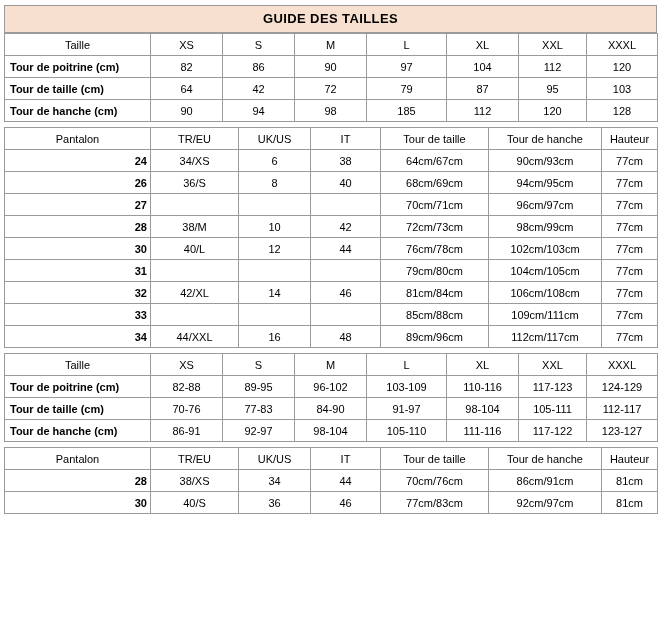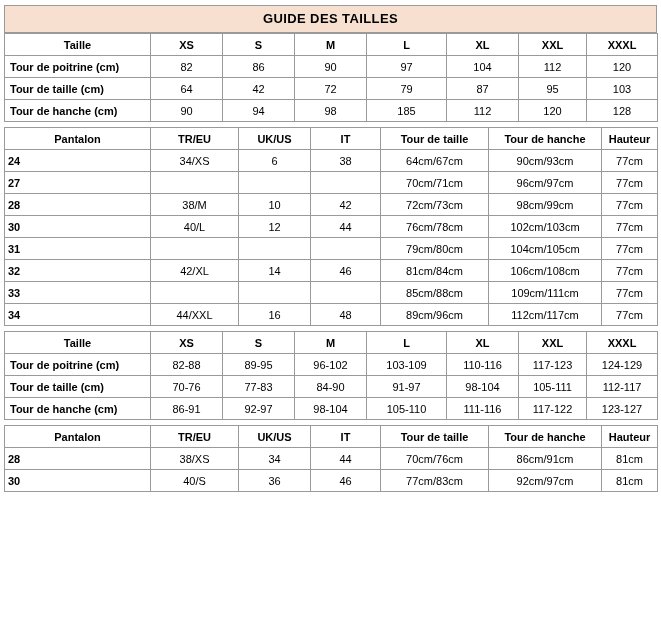--- a/index.html
+++ b/index.html
@@ -43,31 +43,31 @@
     letter-spacing: 0.4px;
     height: 22px;
   }
   .section-row td {
     background: #f7e0cf;
     font-weight: bold;
     font-size: 12px;
     height: 19px;
   }
   .header-row td {
-    font-weight: bold;
+    font-weight: normal;
   }
   .rowlabel {
     font-weight: bold;
     text-align: left;
     padding-left: 5px;
     margin-top: 18px;
   }
   .rowlabel-c {
     font-weight: bold;
-    text-align: left;
+    text-align: right;
   }
 </style>
 </head>
 <body>
 
 <div class="page">
 
   <table>
     <tbody>
         <tr class="title-row">
@@ -154,20 +154,29 @@
       <tr>
         <td class="rowlabel-c">24</td>
         <td>34/XS</td>
         <td>6</td>
         <td>38</td>
         <td>64cm/67cm</td>
         <td>90cm/93cm</td>
         <td>77cm</td>
       </tr>
       <tr>
+        <td class="rowlabel-c">26</td>
+        <td>36/S</td>
+        <td>8</td>
+        <td>40</td>
+        <td>68cm/69cm</td>
+        <td>94cm/95cm</td>
+        <td>77cm</td>
+      </tr>
+      <tr>
         <td class="rowlabel-c">27</td>
         <td></td>
         <td></td>
         <td></td>
         <td>70cm/71cm</td>
         <td>96cm/97cm</td>
         <td>77cm</td>
       </tr>
       <tr>
         <td class="rowlabel-c">28</td>

